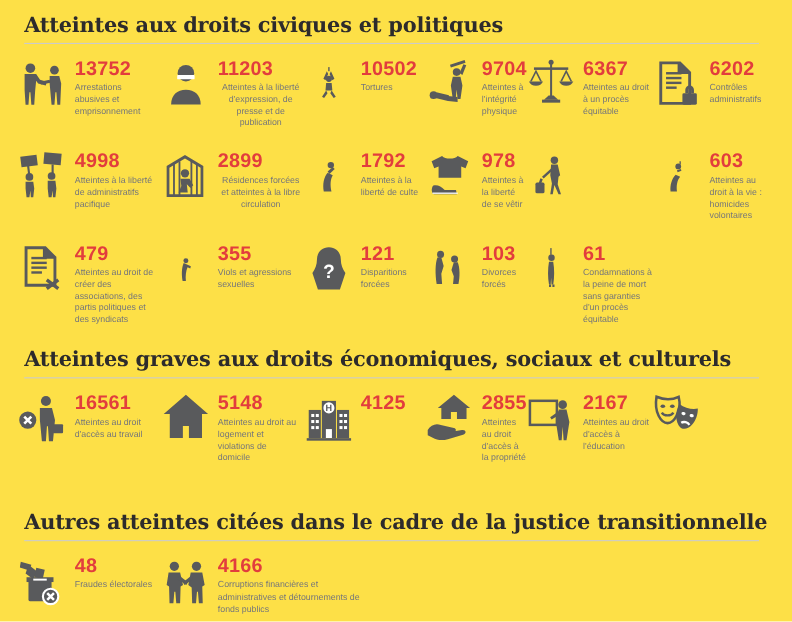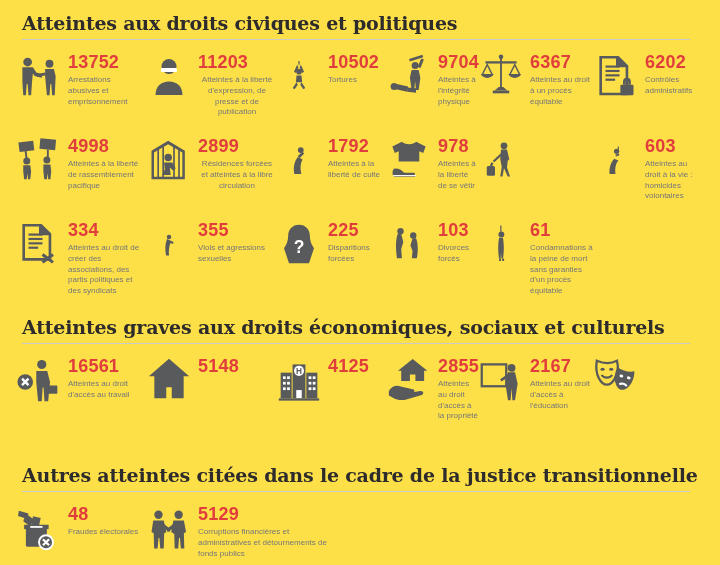--- a/index.html
+++ b/index.html
@@ -145,21 +145,21 @@
             <rect x="8" y="13" width="2.2" height="9" transform="rotate(-7 9 17)"></rect>
             <rect x="33" y="12" width="2.2" height="9"></rect>
             <circle cx="10" cy="25" r="4"></circle>
             <path d="M6 30h8l1 7-1 9h-2.5l-.5-7-1 7H7l-1-9z"></path>
             <circle cx="33" cy="24" r="4"></circle>
             <path d="M29 29h8l1 8-1 9h-2.5l-.5-7-1 7H30l-1-9z"></path>
           </svg>
         </div>
         <div class="txt">
           <div class="num">4998</div>
-          <div class="lbl">Atteintes à la liberté de rassemblement pacifique</div>
+          <div class="lbl">Atteintes à la liberté de administratifs pacifique</div>
         </div>
       </div>
 
       <div class="cell">
         <div class="icon-box">
           <svg width="40" height="48" viewBox="0 0 48 48" fill="currentColor">
             <path fill-rule="evenodd" d="M23 1L3 13v34h40V13zM6 15L23 5l17 10v29H6z"></path>
             <rect x="10" y="11" width="2" height="34"></rect>
             <rect x="16" y="8" width="2" height="37"></rect>
             <rect x="29" y="8" width="2" height="37"></rect>
@@ -235,21 +235,21 @@
             <path fill-rule="evenodd" d="M5 1h22l11 11v31H5zm3 3v36h27V14H24V4z"></path>
             <path d="M25 2l11 11H25z"></path>
             <rect x="12" y="12" width="16" height="2.5"></rect>
             <rect x="12" y="17" width="16" height="2.5"></rect>
             <rect x="12" y="22" width="16" height="2.5"></rect>
             <rect x="12" y="27" width="11" height="2.5"></rect>
             <path d="M28 36l12 9M40 36l-12 9" stroke="currentColor" stroke-width="3.5" fill="none"></path>
           </svg>
         </div>
         <div class="txt">
-          <div class="num">334</div>
+          <div class="num">479</div>
           <div class="lbl">Atteintes au droit de créer des associations, des partis politiques et des syndicats</div>
         </div>
       </div>
 
       <div class="cell">
         <div class="icon-box">
           <svg width="24" height="48" viewBox="0 0 48 48" fill="currentColor">
             <circle cx="24" cy="10" r="4.5"></circle>
             <path d="M20 14c-4 9-4 22-2 33h6c-1-9 0-18 3-25l5 2 1-4z"></path>
           </svg>
@@ -261,21 +261,21 @@
       </div>
 
       <div class="cell">
         <div class="icon-box">
           <svg width="40" height="48" viewBox="0 0 48 48" fill="currentColor">
             <path d="M24 1c-8 0-13 6-13 13 0 6-2 11-5 15l6 18h24l6-18c-3-4-5-9-5-15 0-7-5-13-13-13z"></path>
             <text x="24" y="35" font-size="21" font-weight="bold" fill="#fff" text-anchor="middle" font-family="Liberation Sans, sans-serif">?</text>
           </svg>
         </div>
         <div class="txt">
-          <div class="num">225</div>
+          <div class="num">121</div>
           <div class="lbl">Disparitions forcées</div>
         </div>
       </div>
 
       <div class="cell">
         <div class="icon-box">
           <svg width="34" height="48" viewBox="0 0 48 48" fill="currentColor">
             <circle cx="12" cy="6" r="4.5"></circle>
             <path d="M8 10c-3 8-3 21-1 34h7l-1-13 3-10-3-11z"></path>
             <circle cx="30" cy="12" r="4.5"></circle>
@@ -328,20 +328,21 @@
       </div>
 
       <div class="cell">
         <div class="icon-box">
           <svg width="44" height="46" viewBox="0 0 48 48" fill="currentColor">
             <path d="M24 2L2 21h6v24h13V33h6v12h13V21h6z"></path>
           </svg>
         </div>
         <div class="txt">
           <div class="num">5148</div>
+          <div class="lbl">Atteintes au droit au logement et violations de domicile</div>
         </div>
       </div>
 
       <div class="cell">
         <div class="icon-box">
           <svg width="44" height="48" viewBox="0 0 48 48" fill="currentColor">
             <rect x="4" y="16" width="12" height="28"></rect>
             <rect x="32" y="16" width="12" height="28"></rect>
             <rect x="17" y="7" width="14" height="37"></rect>
             <circle cx="24" cy="14" r="5.5" fill="#fff"></circle>
@@ -446,21 +447,21 @@
           <svg width="42" height="54" viewBox="0 0 48 48" fill="currentColor">
             <circle cx="12" cy="5.5" r="4.8"></circle>
             <path d="M6 12h12l3 13-2.5 1.5L18 44h-4l-1-12h-1l-1 12H7l-.5-17.5L4 25z"></path>
             <path d="M17 15l9 7-1.5 3-9-6z"></path>
             <circle cx="35" cy="5.5" r="4.8"></circle>
             <path d="M29 12h12l2.5 13-2.5 1.5.5 17.5h-4l-1-12h-1l-1 12h-4l-.5-16.5L26.5 25z"></path>
             <path d="M30 15l-9 7 1.5 3 9-6z"></path>
           </svg>
         </div>
         <div class="txt">
-          <div class="num">5129</div>
+          <div class="num">4166</div>
           <div class="lbl w135">Corruptions financières et administratives et détournements de fonds publics</div>
         </div>
       </div>
 
     </div>
   </div>
 
 </div>
 
 </body></html>

